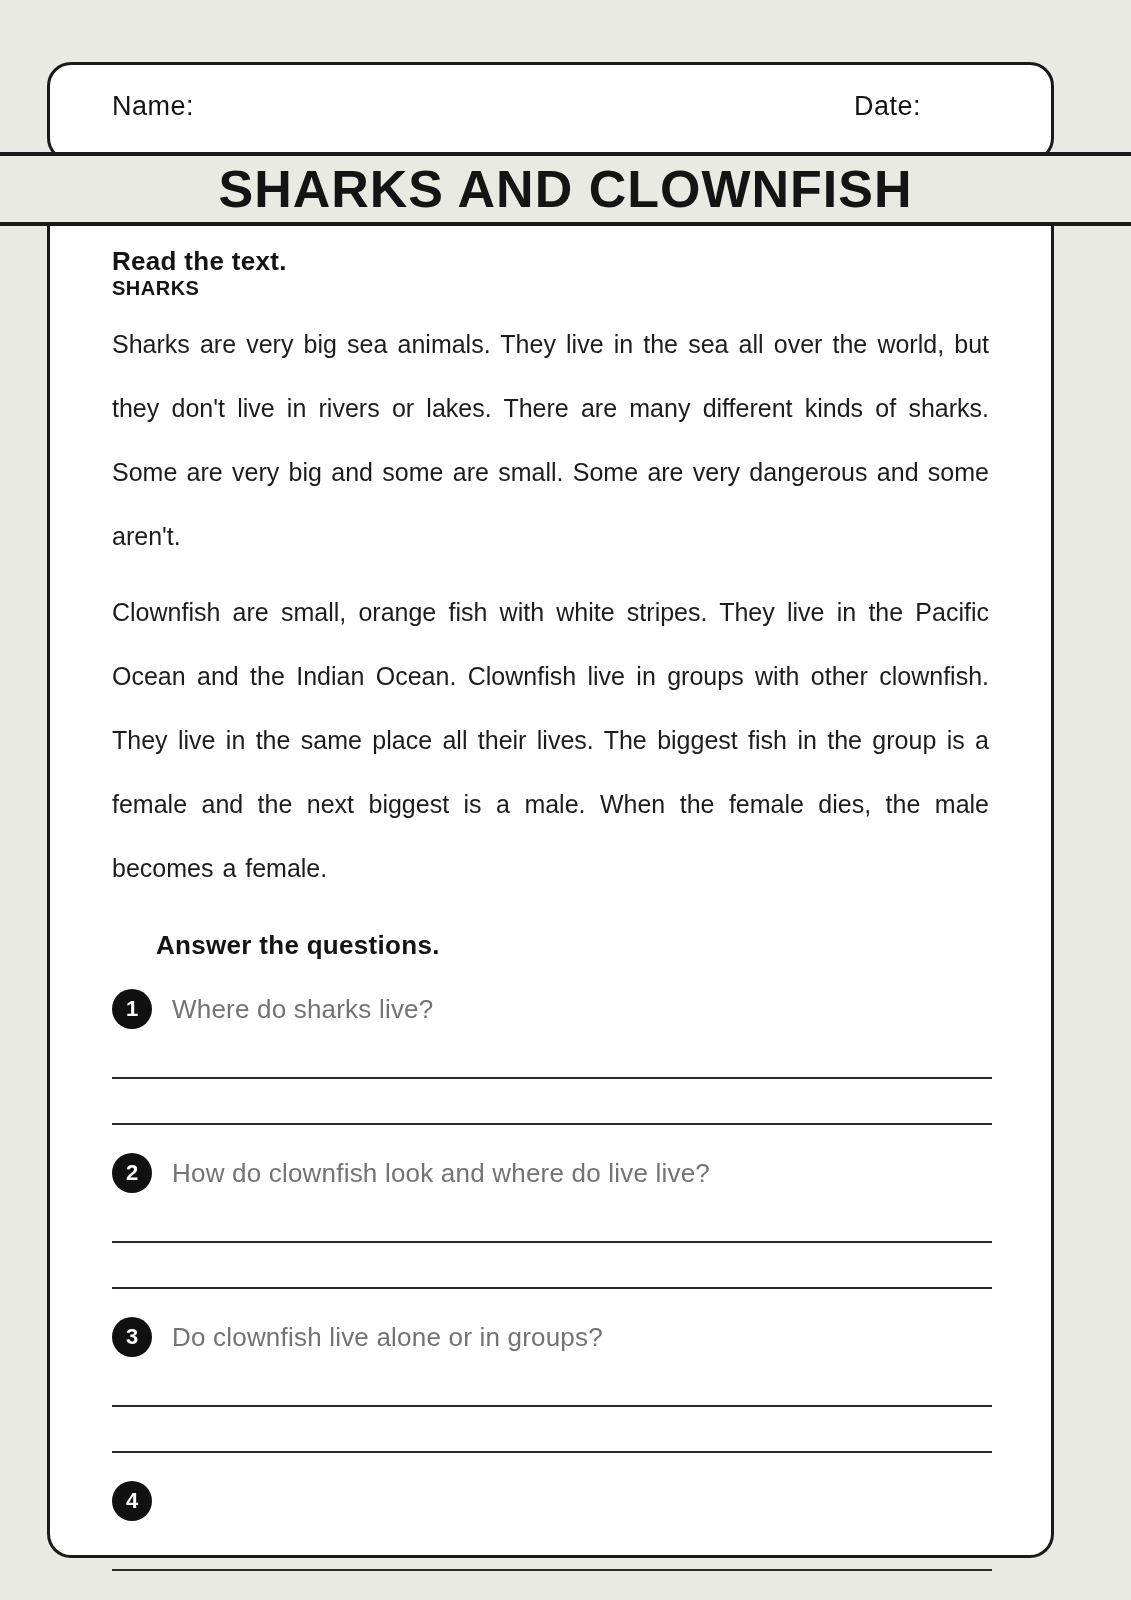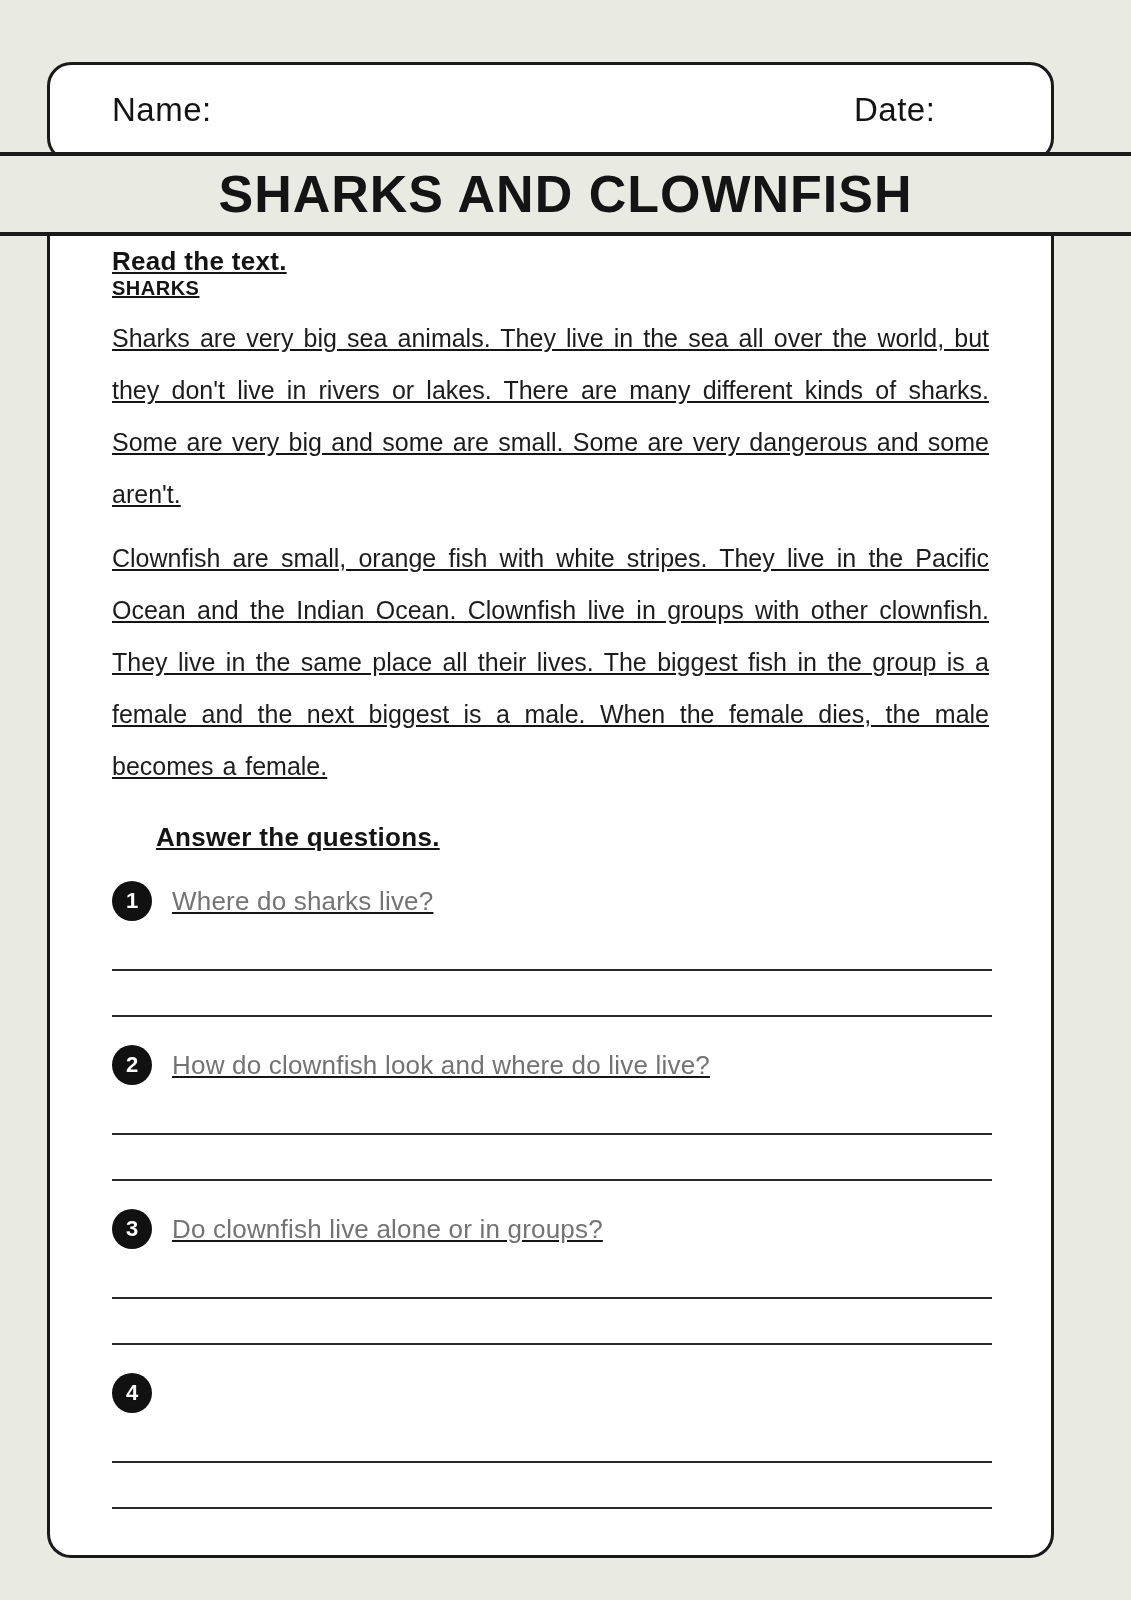--- a/index.html
+++ b/index.html
@@ -20,32 +20,32 @@
     position: absolute;
     left: 47px; top: 62px;
     width: 1007px; height: 100px;
     background: #ffffff;
     border: 3px solid #1a1a1a;
     border-radius: 24px;
     display: flex;
     align-items: center;
   }
   .name-box .field-label {
-    font-size: 33px;
+    font-size: 27px;
     letter-spacing: 0.5px;
     font-weight: 500;
   }
   .name-label { position: absolute; left: 62px; top: 26px; }
   .date-label { position: absolute; left: 804px; top: 26px; }
 
   
   .title-band {
     position: absolute;
     left: 0; top: 152px;
-    width: 1131px; height: 84px;
+    width: 1131px; height: 74px;
     background: #e9ebe3;
     border-top: 4px solid #1a1a1a;
     border-bottom: 4px solid #1a1a1a;
     display: flex;
     align-items: center;
     justify-content: center;
     z-index: 2;
   }
   .title-band h1 {
     font-size: 52px;
@@ -59,37 +59,36 @@
   .main-box {
     position: absolute;
     left: 47px; top: 222px;
     width: 1007px; height: 1336px;
     background: #ffffff;
     border: 3px solid #1a1a1a;
     border-top: none;
     border-radius: 0 0 24px 24px;
     padding: 16px 62px 14px 62px;
     z-index: 1;
-    text-decoration: underline;
   }
 
   .instruction {
     font-size: 26px;
     font-weight: 700;
     margin-top: 8px;
     letter-spacing: 0.3px;
   }
   .section-heading {
     font-size: 20px;
     font-weight: 700;
     letter-spacing: 0.5px;
   }
   .passage {
     font-size: 25px;
-    line-height: 52px;
+    line-height: 64px;
     text-align: justify;
     margin-top: 12px;
     color: #1c1c1c;
     word-spacing: 2px;
   }
   .answer-heading {
     font-size: 26px;
     font-weight: 700;
     margin-top: 30px;
     letter-spacing: 0.3px;

